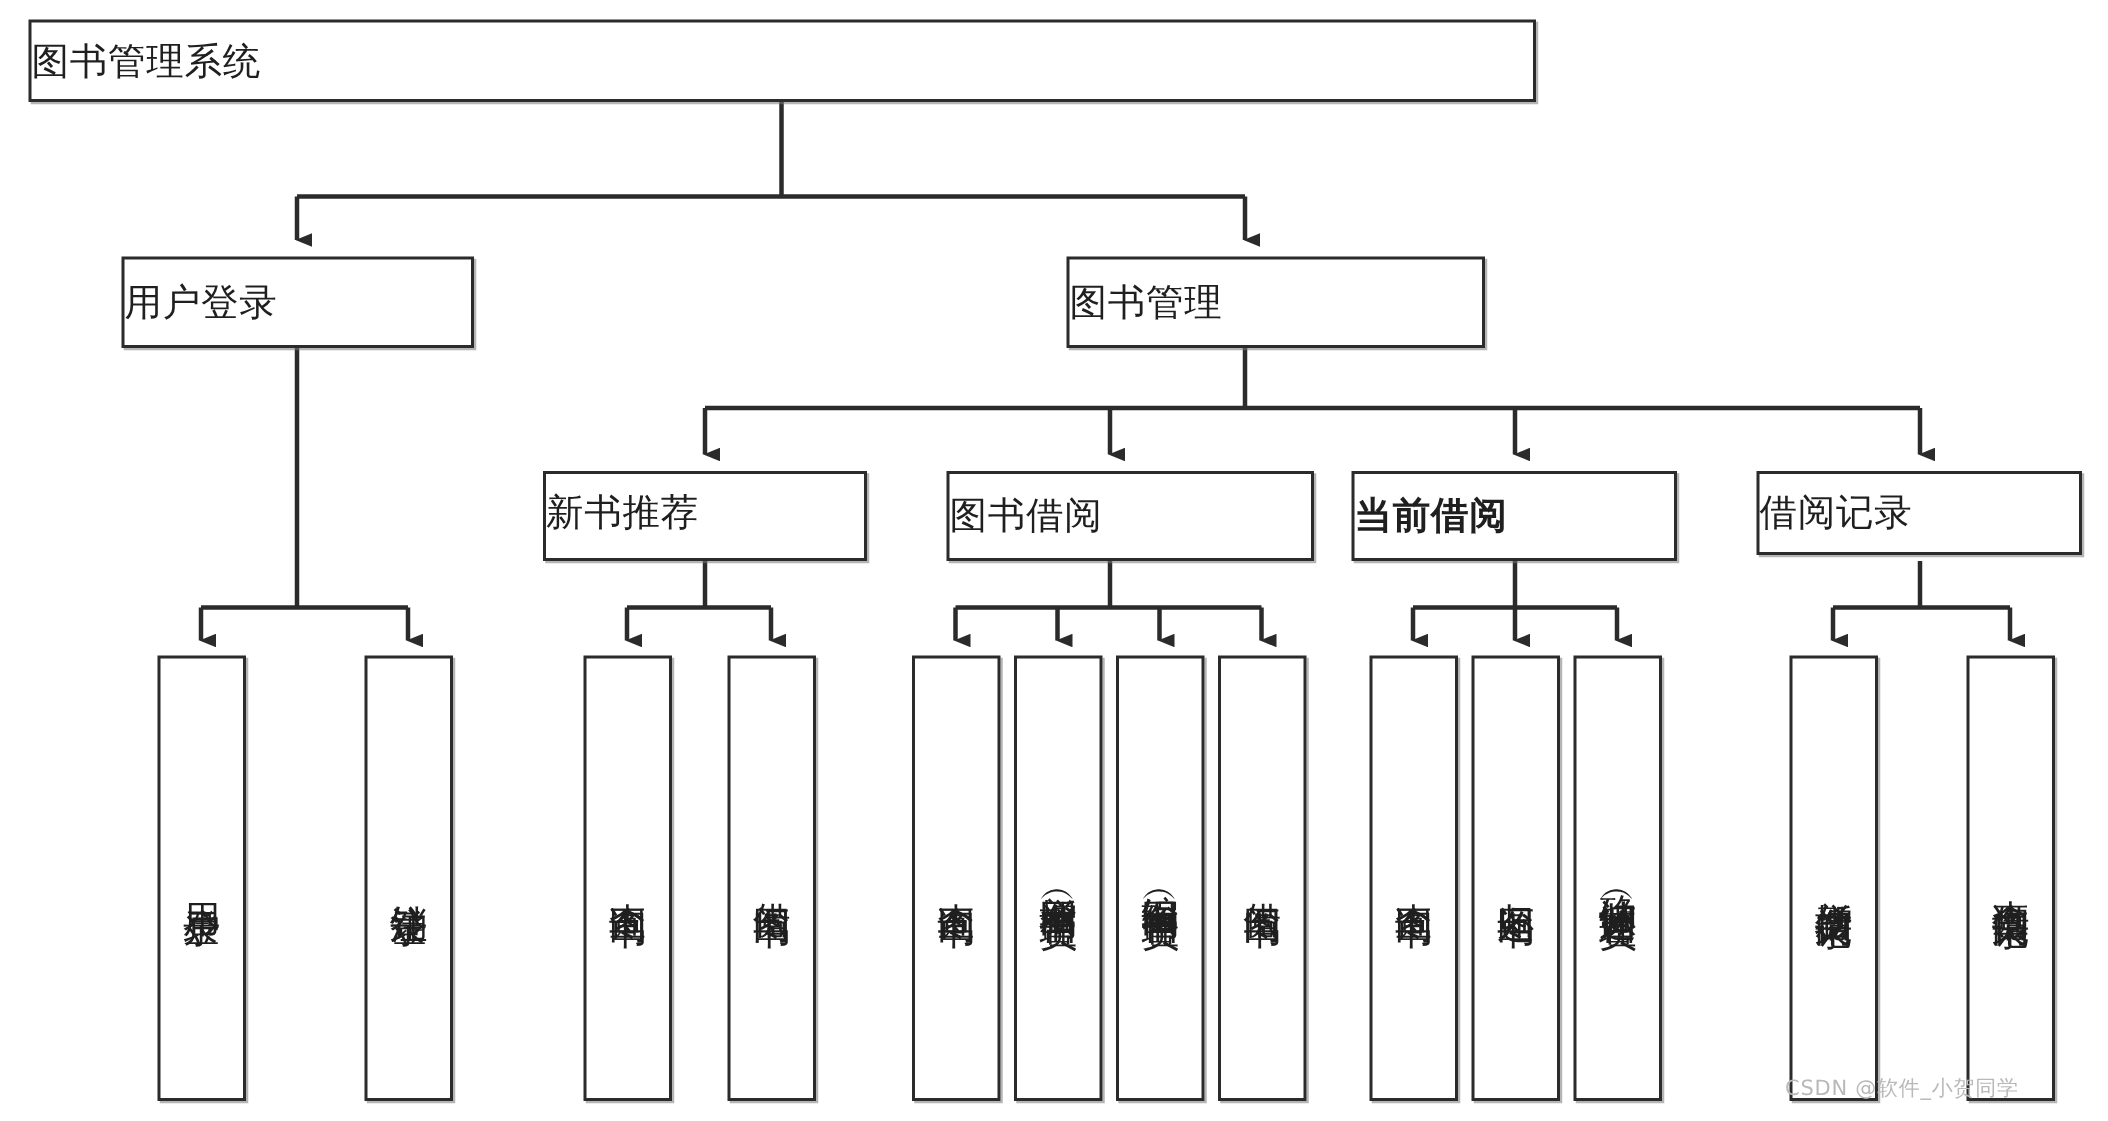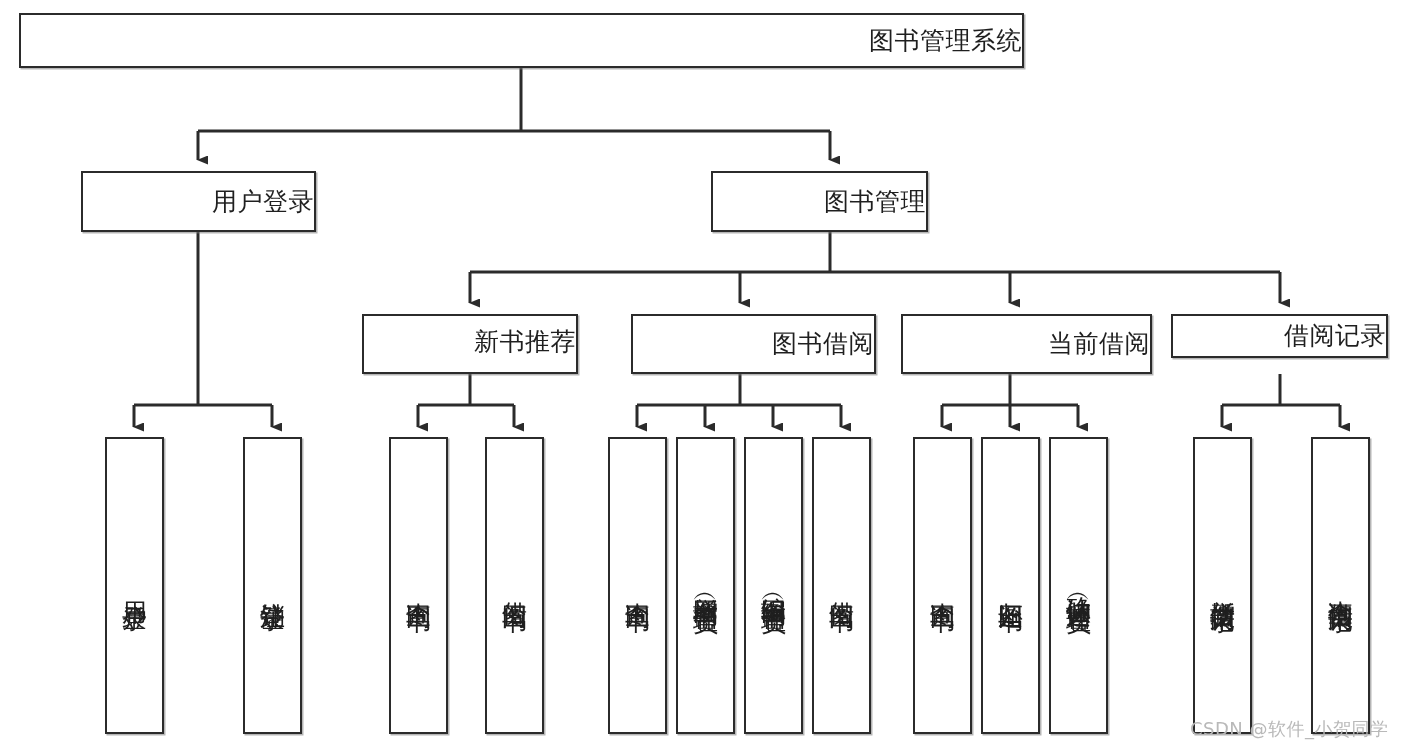--- a/index.html
+++ b/index.html
@@ -28,21 +28,21 @@
     pointer-events: none;
   }
   .node {
     position: absolute;
     box-sizing: border-box;
     background: #ffffff;
     border: 2.5px solid #2b2b2b;
     box-shadow: 1.5px 1.5px 0 0 rgba(120,120,120,0.55);
     display: flex;
     align-items: center;
-    justify-content: flex-end;
+    justify-content: flex-start;
     z-index: 3;
   }
   .node-label {
     display: block;
     text-align: center;
     line-height: 1.12;
     letter-spacing: 0.5px;
     color: #1f1f1f;
     white-space: nowrap;
   }
@@ -63,21 +63,21 @@
   .node.vert .node-label {
     writing-mode: vertical-rl;
     text-orientation: upright;
     font-size: 25px;
     line-height: 1.0;
     letter-spacing: 2px;
     max-height: 100%;
   }
   .watermark {
     position: absolute;
-    font-size: 18px;
+    font-size: 14px;
     color: #b9b9b9;
     letter-spacing: 0.5px;
     white-space: nowrap;
     z-index: 6;
     font-family: "DejaVu Sans", "Liberation Sans", sans-serif;
   }
 </style>
 </head>
 <body>
 
@@ -133,34 +133,34 @@
     </g>
   </svg>
 
   <div class="node horiz root" style="left:19px; top:13px; width:1005px; height:55px;">
     <span class="node-label">图书管理系统</span>
   </div>
 
   <div class="node horiz" style="left:81px; top:171px; width:235px; height:61px;">
     <span class="node-label">用户登录</span>
   </div>
-  <div class="node horiz" style="left:711px; top:171px; width:217px; height:61px;">
+  <div class="node horiz" style="left:711px; top:171px; width:279px; height:61px;">
     <span class="node-label">图书管理</span>
   </div>
 
   <div class="node horiz" style="left:362px; top:314px; width:216px; height:60px;font-family:Liberation Mono, monospace;">
     <span class="node-label">新书推荐</span>
   </div>
   <div class="node horiz" style="left:631px; top:314px; width:245px; height:60px;">
     <span class="node-label">图书借阅</span>
   </div>
-  <div class="node horiz" style="left:901px; top:314px; width:251px; height:60px;">
+  <div class="node horiz" style="left:901px; top:314px; width:217px; height:60px;font-weight:bold;">
     <span class="node-label">当前借阅</span>
   </div>
-  <div class="node horiz" style="left:1171px; top:314px; width:217px; height:44px;">
+  <div class="node horiz" style="left:1171px; top:314px; width:217px; height:56px;">
     <span class="node-label">借阅记录</span>
   </div>
 
   <div class="node vert" style="left:105px; top:437px; width:59px; height:297px;">
     <span class="node-label">用户登录</span>
   </div>
   <div class="node vert" style="left:243px; top:437px; width:59px; height:297px;">
     <span class="node-label">注销登录</span>
   </div>
 

